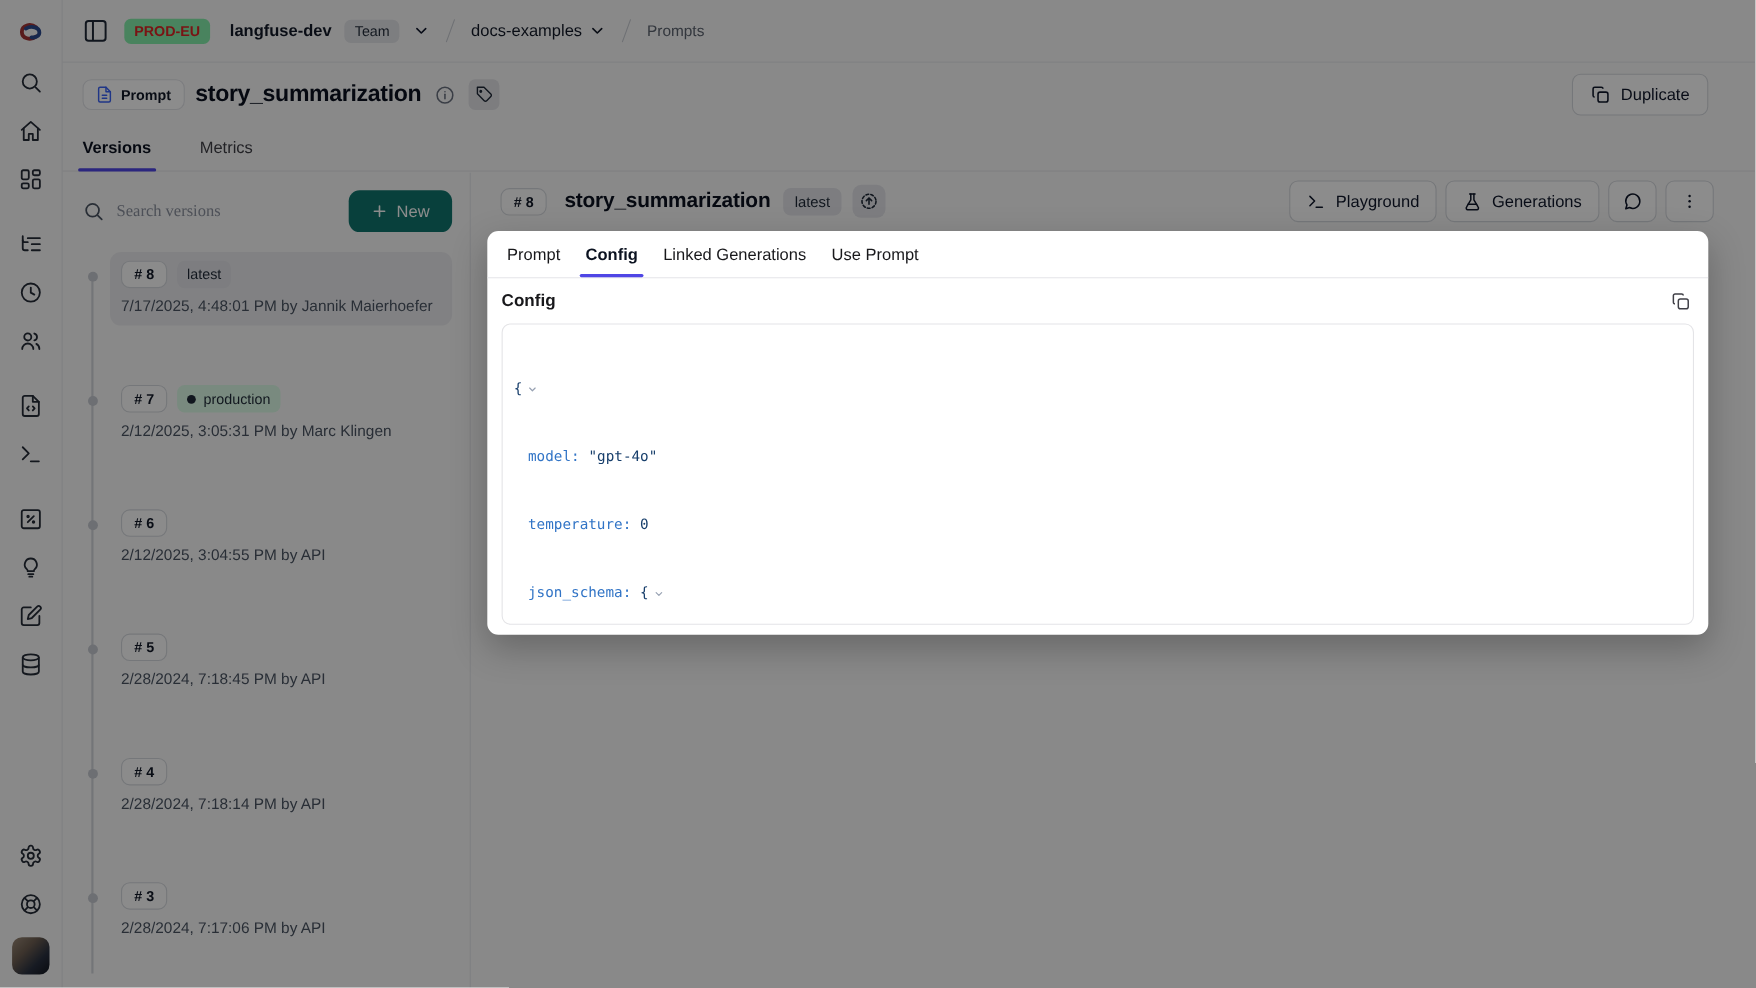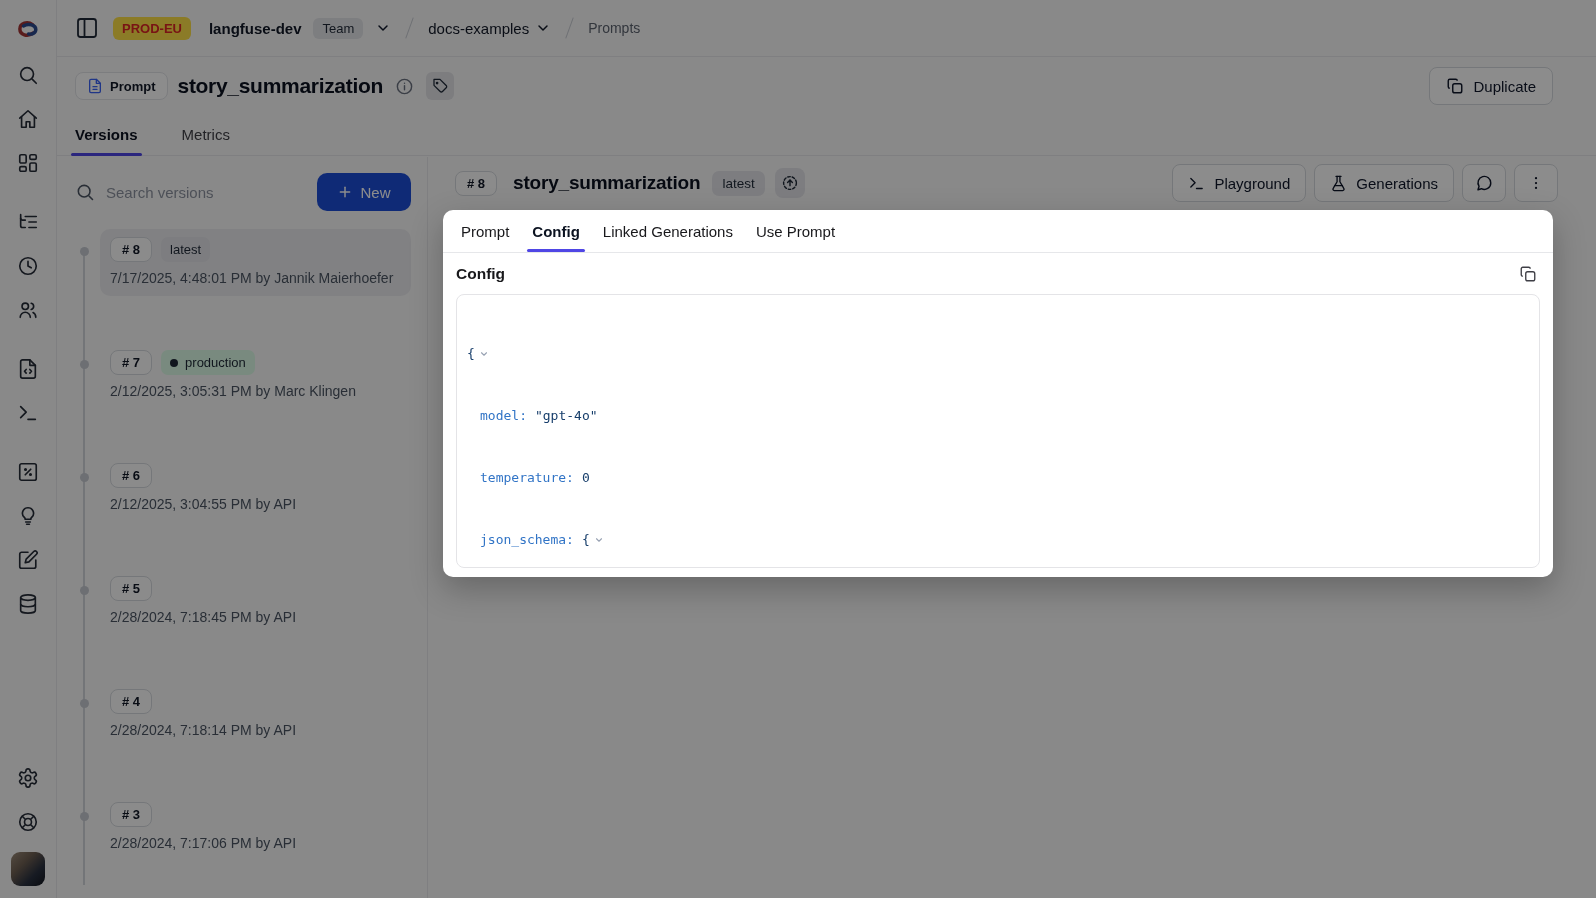--- a/index.html
+++ b/index.html
@@ -17,21 +17,21 @@
            color:#262c38; margin-top:16px; border-radius:6px; cursor:pointer; }
   .sicon.first { margin-top:4px; }
   .sicon.gap { margin-top:31px; }
   .sicon.push { margin-top:auto; }
   .avatar { width:34px; height:34px; border-radius:9px; margin-top:16px; margin-bottom:12px;
             background:linear-gradient(135deg,#9b8a78 0%,#6e5f52 35%,#2a3140 68%,#12161e 100%); }
 
   
   .topbar { position:absolute; left:57px; top:0; right:0; height:57px; border-bottom:1px solid #e7e8ec;
             display:flex; align-items:center; padding:0 16px; gap:12px; }
-  .env-badge { background:#fde047; color:#dc2626; font-size:13px; font-weight:600; padding:4px 9px; border-radius:6px; }
+  .env-badge { background:#86efac; color:#dc2626; font-size:13px; font-weight:600; padding:4px 9px; border-radius:6px; }
   .org-name { font-size:15px; font-weight:600; color:#111827; margin-left:6px; }
   .team-badge { background:#e4e5e9; color:#1f2937; font-size:13px; font-weight:500; padding:3px 9px; border-radius:6px; }
   .crumb-sep { width:1px; height:22px; background:#c9ccd3; transform:rotate(20deg); margin:0 6px; }
   .crumb { font-size:15px; font-weight:500; color:#111827; display:flex; align-items:center; gap:6px; cursor:pointer; }
   .crumb-muted { font-size:14px; color:#5d6470; }
   .chev { color:#0f172a; }
 
   
   .page-head { position:absolute; left:57px; top:57px; right:0; height:58px; display:flex; align-items:center; padding:0 43px 0 18px; }
   .type-badge { display:inline-flex; align-items:center; gap:7px; border:1px solid #e2e3e8; background:#fff;
@@ -50,23 +50,23 @@
   .ptab { font-size:15px; font-weight:500; color:#3f3f46; padding-bottom:12px; position:relative; cursor:pointer; }
   .ptab.active { color:#0b1220; font-weight:600; }
   .ptab.active::after { content:""; position:absolute; left:-4px; right:-4px; bottom:-1px; height:3.5px;
                         background:#4f46e5; border-radius:2px; }
 
   
   .versions-panel { position:absolute; left:57px; top:157px; width:371px; bottom:0; border-right:1px solid #e7e8ec; padding:16px 16px 0 18px; }
   .search-row { display:flex; align-items:center; }
   .search-icn { color:#4b5563; margin-right:11px; flex:none; cursor:pointer; }
   .search-input { flex:1; min-width:0; border:none; outline:none; background:transparent; font-size:15px; color:#111827;
-                  font-family:Liberation Sans, sans-serif; }
+                  font-family:Liberation Serif, serif; }
   .search-input::placeholder { color:#8d93a0; }
-  .new-btn { flex:none; width:94px; height:38px; border:none; border-radius:10px; background:#1d4ed8; color:#fff;
+  .new-btn { flex:none; width:94px; height:38px; border:none; border-radius:10px; background:#0f766e; color:#fff;
              font-size:15px; font-weight:500; display:flex; align-items:center; justify-content:center; gap:7px; cursor:pointer;
              font-family:"Liberation Sans",sans-serif; }
   .vlist { position:relative; margin-top:18px; }
   .vline { position:absolute; left:8px; top:22px; bottom:-24px; width:2px; background:#d2d5da; }
   .vitem { position:relative; margin-left:25px; padding:8px 10px; margin-bottom:46px; border-radius:10px; cursor:pointer; }
   .vitem.selected { background:#ececef; }
   .vdot { position:absolute; left:-20px; top:18px; width:9px; height:9px; border-radius:50%; background:#c6cad1; }
   .vrow { display:flex; align-items:center; gap:9px; margin-bottom:6px; }
   .vbadge { border:1px solid #d6d9de; background:#fdfdfd; border-radius:8px; padding:4px 11px; font-size:13px;
             font-weight:700; color:#111827; }

